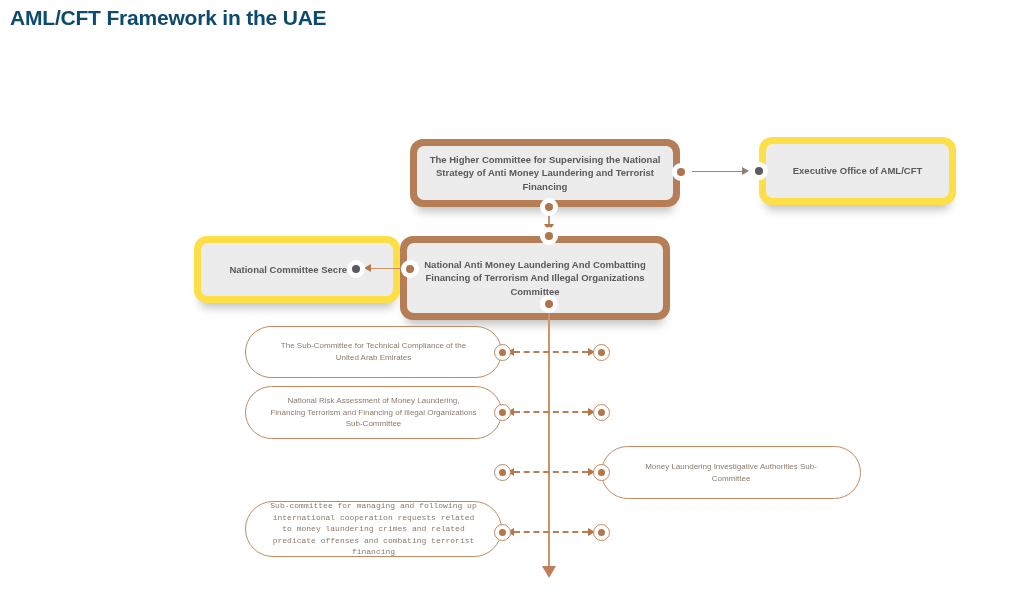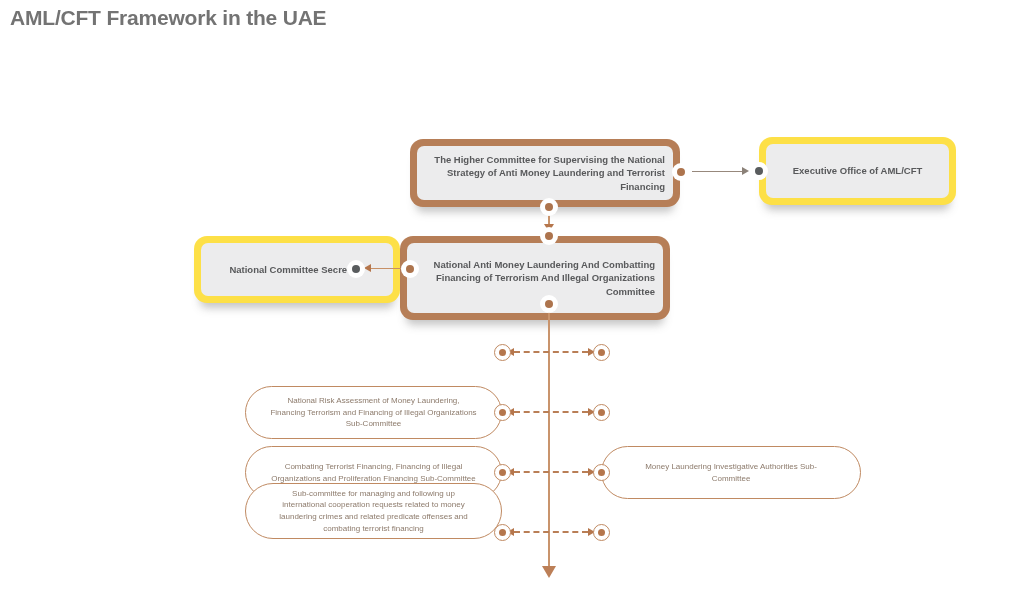--- a/index.html
+++ b/index.html
@@ -2,34 +2,34 @@
 <html><head>
 <meta charset="utf-8">
 <style>
   * { margin:0; padding:0; box-sizing:border-box; }
   html,body { background:#ffffff; }
   body { font-family:"Liberation Sans", sans-serif; }
   .canvas { position:relative; width:1024px; height:611px; background:#fff; overflow:hidden; }
 
   .page-title {
     position:absolute; left:10px; top:6px;
-    font-size:21px; font-weight:700; color:#737373; letter-spacing:-0.2px;
+    font-size:21px; font-weight:700; color:#0c4a6e; letter-spacing:-0.2px;
   }
 
   
   .node {
     position:absolute; border-radius:13px; padding:7px;
     box-shadow:0 11px 9px -6px rgba(90,90,90,0.35);
   }
   .node.brown { background:#b67e57; }
   .node.gray  { background:#fde047; }
   .node .panel {
     background:#ececed; width:100%; height:100%; border-radius:7px;
     display:flex; align-items:center; justify-content:center;
-    text-align:right; font-weight:700; font-size:9.5px; line-height:1.4;
+    text-align:center; font-weight:700; font-size:9.5px; line-height:1.4;
     color:#58595b; padding:0 8px;
   }
 
   
   .pill {
     position:absolute; border:1px solid #c08a62; border-radius:28px; background:#fff;
     display:flex; align-items:center; justify-content:center; text-align:center;
     font-size:8px; line-height:1.45; color:#8d7b6c; padding:0 24px; z-index:3;
   }
 
@@ -101,23 +101,23 @@
 
   <div class="vline" style="left:548px; top:214px; height:11px;"></div>
   <div class="arr-d" style="left:544px; top:224px;"></div>
 
   <div class="hline" style="left:369px; top:268px; width:38px;"></div>
   <div class="arr-l" style="left:364px; top:264px;"></div>
 
   <div class="vline" style="left:548px; top:306px; height:262px;"></div>
   <div class="arr-d big" style="left:542px; top:566px;"></div>
 
+  <div class="pill" style="left:245px; top:326px; width:257px; height:52px;">The Sub-Committee for Technical Compliance of the United Arab Emirates</div>
   <div class="pill" style="left:245px; top:386px; width:257px; height:53px;">National Risk Assessment of Money Laundering, Financing Terrorism and Financing of Illegal Organizations Sub-Committee</div>
-  <div class="pill" style="left:245px; top:446px; width:257px; height:53px;">Combating Terrorist Financing, Financing of Illegal Organizations and Proliferation Financing Sub-Committee</div>
-  <div class="pill" style="left:245px; top:483px; width:257px; height:56px;">Sub-committee for managing and following up international cooperation requests related to money laundering crimes and related predicate offenses and combating terrorist financing</div>
+  <div class="pill" style="left:245px; top:501px; width:257px; height:56px;font-family:Liberation Mono, monospace;">Sub-committee for managing and following up international cooperation requests related to money laundering crimes and related predicate offenses and combating terrorist financing</div>
 
   <div class="pill" style="left:601px; top:446px; width:260px; height:53px;">Money Laundering Investigative Authorities Sub-Committee</div>
 
   <div class="ringdot" style="left:494px; top:344px;"></div>
   <div class="ringdot" style="left:494px; top:404px;"></div>
   <div class="ringdot" style="left:494px; top:464px;"></div>
   <div class="ringdot" style="left:494px; top:524px;"></div>
   <div class="ringdot" style="left:593px; top:344px;"></div>
   <div class="ringdot" style="left:593px; top:404px;"></div>
   <div class="ringdot" style="left:593px; top:464px;"></div>

